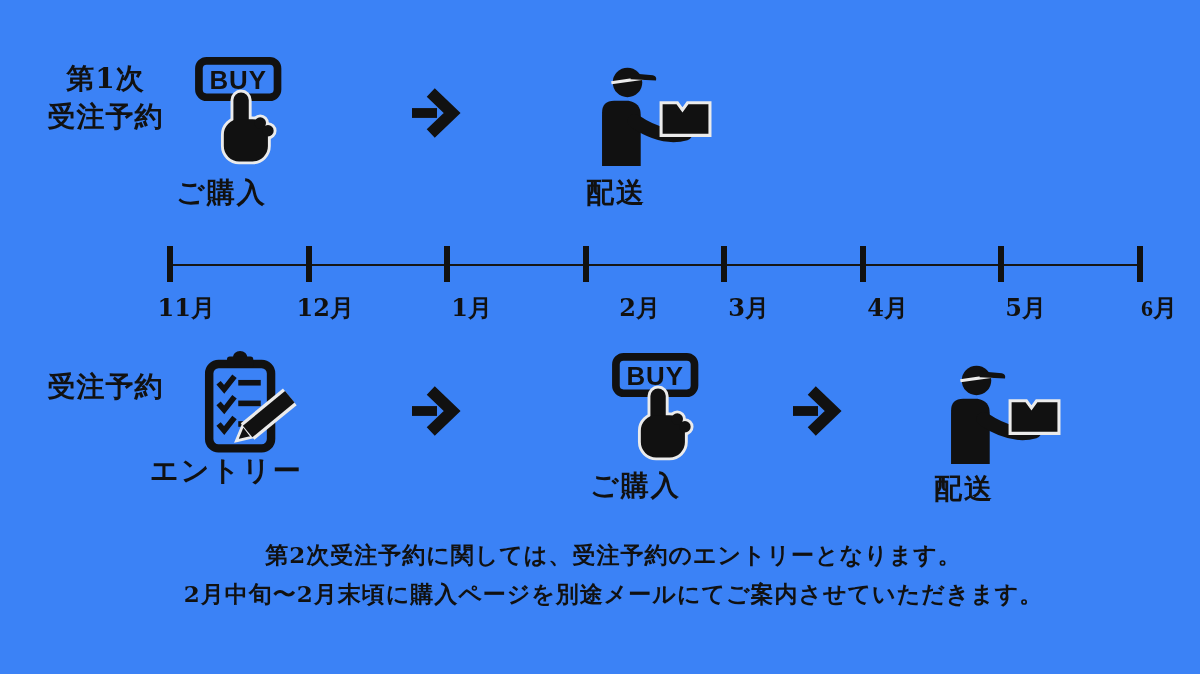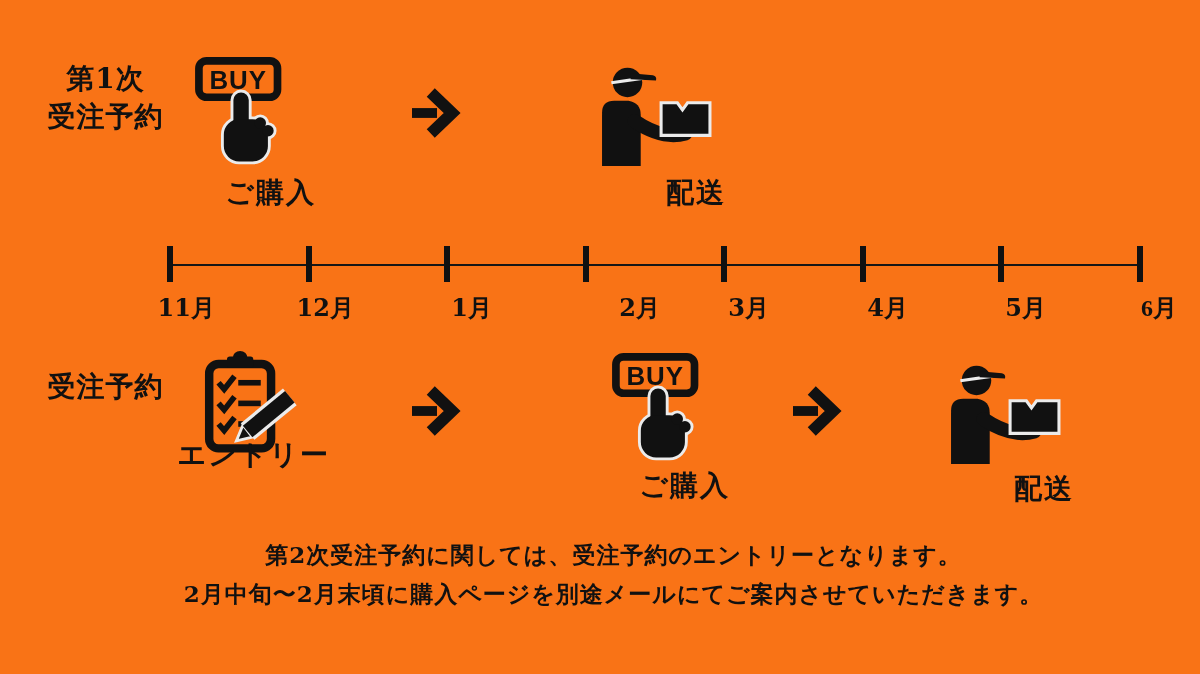--- a/index.html
+++ b/index.html
@@ -1,25 +1,25 @@
 <!DOCTYPE html>
 <html><head>
 <meta charset="utf-8">
 <style>
   html,body { margin:0; padding:0; }
   .canvas {
     position:relative; width:1200px; height:674px;
-    background:#f97316; color:#111;
+    background:#3b82f6; color:#111;
     font-family:"DejaVu Serif","Liberation Serif",serif;
     overflow:hidden;
   }
   .abs { position:absolute; }
   .icon { display:block; width:100%; height:100%; overflow:visible; }
   .phase-title { font-size:28px; font-weight:700; line-height:38px; text-align:center; letter-spacing:1px; }
-  .step-label  { font-size:28px; font-weight:700; text-align:right; letter-spacing:2px; white-space:nowrap; }
+  .step-label  { font-size:28px; font-weight:700; text-align:left; letter-spacing:2px; white-space:nowrap; }
   .axis { position:absolute; top:264px; left:170px; width:970px; height:2px; background:#161616; }
   .tick { position:absolute; top:246px; width:6px; height:36px; background:#111; }
   .month { position:absolute; top:292px; width:90px; font-size:24px; font-weight:700; text-align:right; white-space:nowrap; }
   .footnote { position:absolute; left:0; top:535px; width:1200px; text-align:center; }
   .footnote div { font-size:23px; font-weight:700; line-height:39px; letter-spacing:1px; white-space:nowrap;margin-left:27px; }
 </style>
 </head>
 <body>
 
 <svg width="0" height="0" style="position:absolute" aria-hidden="true">
@@ -123,21 +123,21 @@
 
   <div class="abs phase-title" style="left:28px; top:368px; width:155px;">
     <div>受注予約</div>
   </div>
 
   <div class="abs" style="left:202px; top:349px; width:95px; height:105px;">
     <svg class="icon">
         <use href="#sym-clipboard"></use>
       </svg>
   </div>
-  <div class="abs step-label" style="left:150px; top:436px; width:180px;">エントリー</div>
+  <div class="abs step-label" style="left:150px; top:452px; width:180px;">エントリー</div>
 
   <div class="abs" style="left:412px; top:384px; width:50px; height:54px;">
     <svg class="icon">
         <use href="#sym-arrow"></use>
       </svg>
   </div>
 
   <div class="abs" style="left:612px; top:352px; width:96px; height:115px;">
     <svg class="icon">
         <use href="#sym-buy"></use>

